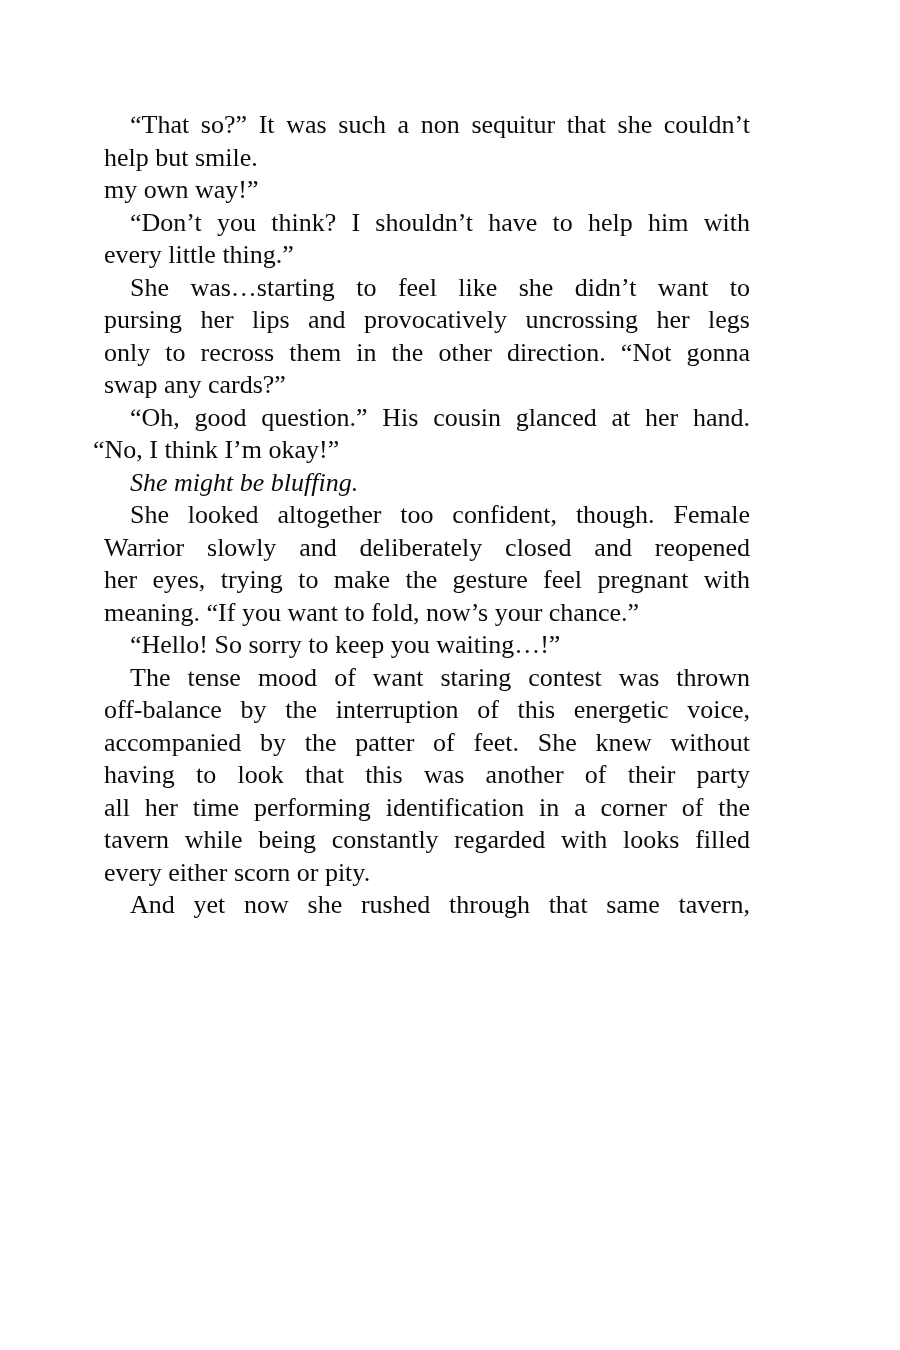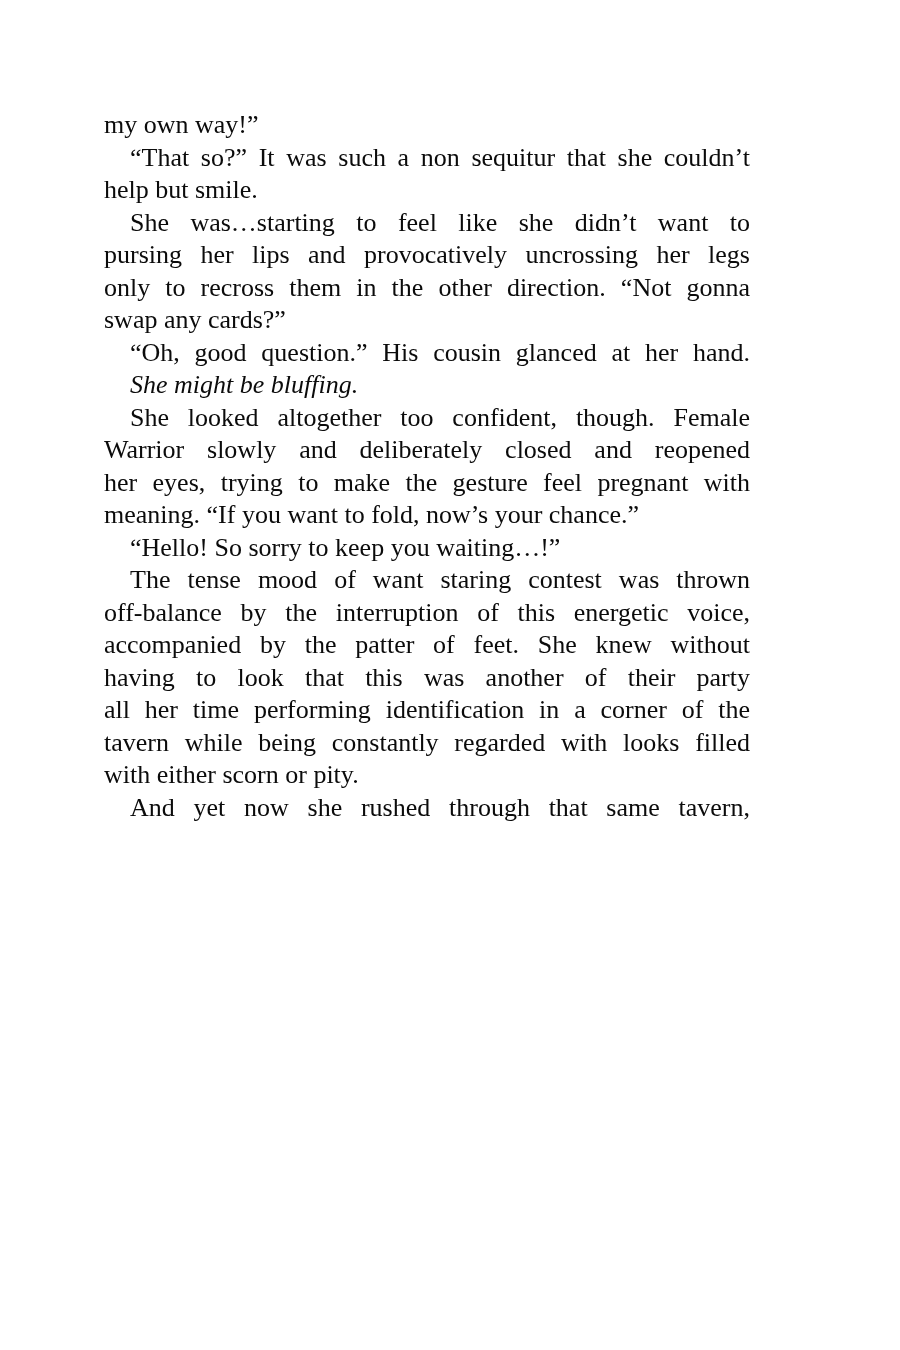--- a/index.html
+++ b/index.html
@@ -54,53 +54,58 @@
   .line.hang {
     margin-left: -11px;
   }
 </style>
 </head>
 <body>
 
 <div class="book-page">
   <div class="page-text">
       <div class="paragraph">
+        <div class="line justify indent">“That so?” It was such a non sequitur that she couldn’t</div>
+        <div class="line">help but smile.</div>
+      </div>
+      <div class="paragraph">
         <div class="line">my own way!”</div>
       </div>
       <div class="paragraph">
-        <div class="line justify indent">“That so?” It was such a non sequitur that she couldn’t</div>
-        <div class="line">help but smile.</div>
+        <div class="line justify indent">“Don’t you think? I shouldn’t have to help him with</div>
+        <div class="line">every little thing.”</div>
       </div>
       <div class="paragraph">
         <div class="line justify indent">She was…starting to feel like she didn’t want to</div>
         <div class="line justify">pursing her lips and provocatively uncrossing her legs</div>
         <div class="line justify">only to recross them in the other direction. “Not gonna</div>
         <div class="line">swap any cards?”</div>
       </div>
       <div class="paragraph">
         <div class="line justify indent">“Oh, good question.” His cousin glanced at her hand.</div>
+        <div class="line hang">“No, I think I’m okay!”</div>
       </div>
       <div class="paragraph italic">
         <div class="line indent">She might be bluffing.</div>
       </div>
       <div class="paragraph">
         <div class="line justify indent">She looked altogether too confident, though. Female</div>
         <div class="line justify">Warrior slowly and deliberately closed and reopened</div>
         <div class="line justify">her eyes, trying to make the gesture feel pregnant with</div>
         <div class="line">meaning. “If you want to fold, now’s your chance.”</div>
       </div>
       <div class="paragraph">
         <div class="line indent">“Hello! So sorry to keep you waiting…!”</div>
       </div>
       <div class="paragraph">
         <div class="line justify indent">The tense mood of want staring contest was thrown</div>
         <div class="line justify">off-balance by the interruption of this energetic voice,</div>
         <div class="line justify">accompanied by the patter of feet. She knew without</div>
         <div class="line justify">having to look that this was another of their party</div>
         <div class="line justify">all her time performing identification in a corner of the</div>
         <div class="line justify">tavern while being constantly regarded with looks filled</div>
-        <div class="line">with either scorn or pity.</div>
+        <div class="line">every either scorn or pity.</div>
       </div>
       <div class="paragraph">
         <div class="line justify indent">And yet now she rushed through that same tavern,</div>
       </div>
     </div>
 </div>
 
 </body></html>

